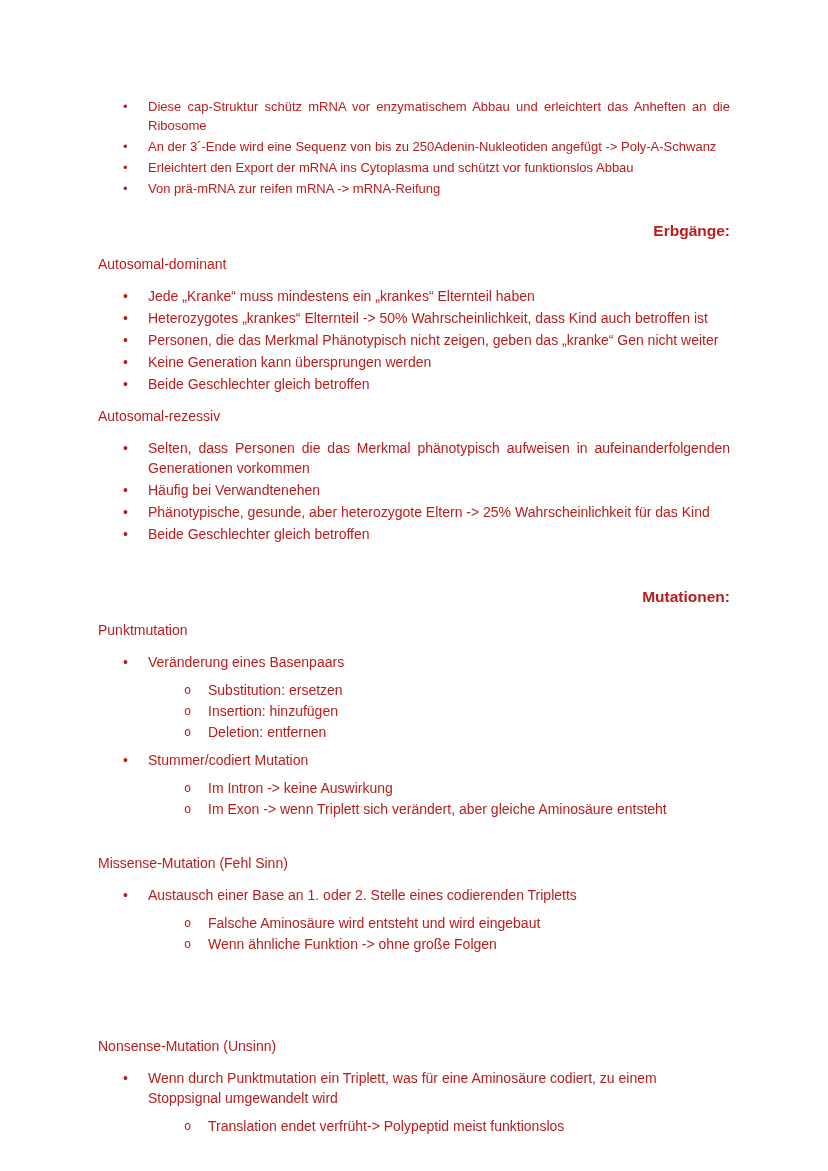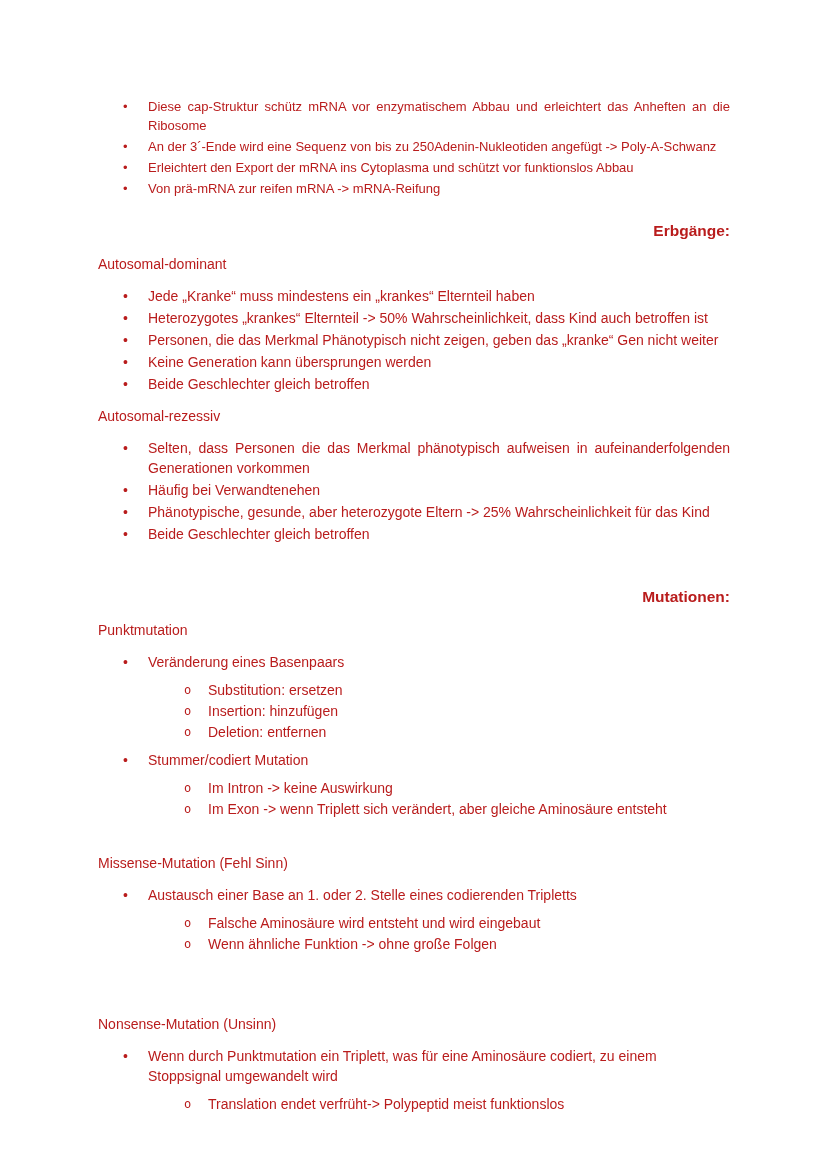--- a/index.html
+++ b/index.html
@@ -66,21 +66,21 @@
     margin: 24px 0 16px 0;
     text-align: right;
   }
   .section-heading.mt-xl { margin-top: 44px; }
   .sub-heading {
     font-size: 14px;
     font-weight: 400;
     margin: 14px 0 14px 0;
   }
   .sub-heading.mt-lg { margin-top: 36px; }
-  .sub-heading.mt-xxl { margin-top: 62px; }
+  .sub-heading.mt-xxl { margin-top: 84px; }
   .li-text { display: inline; }
 </style>
 </head>
 <body>
 
 <div class="page">
 
   <ul class="bullets intro">
     <li class="justify">Diese cap-Struktur schütz mRNA vor enzymatischem Abbau und erleichtert das Anheften an die Ribosome</li>
     <li>An der 3´-Ende wird eine Sequenz von bis zu 250Adenin-Nukleotiden angefügt -&gt; Poly-A-Schwanz</li>

